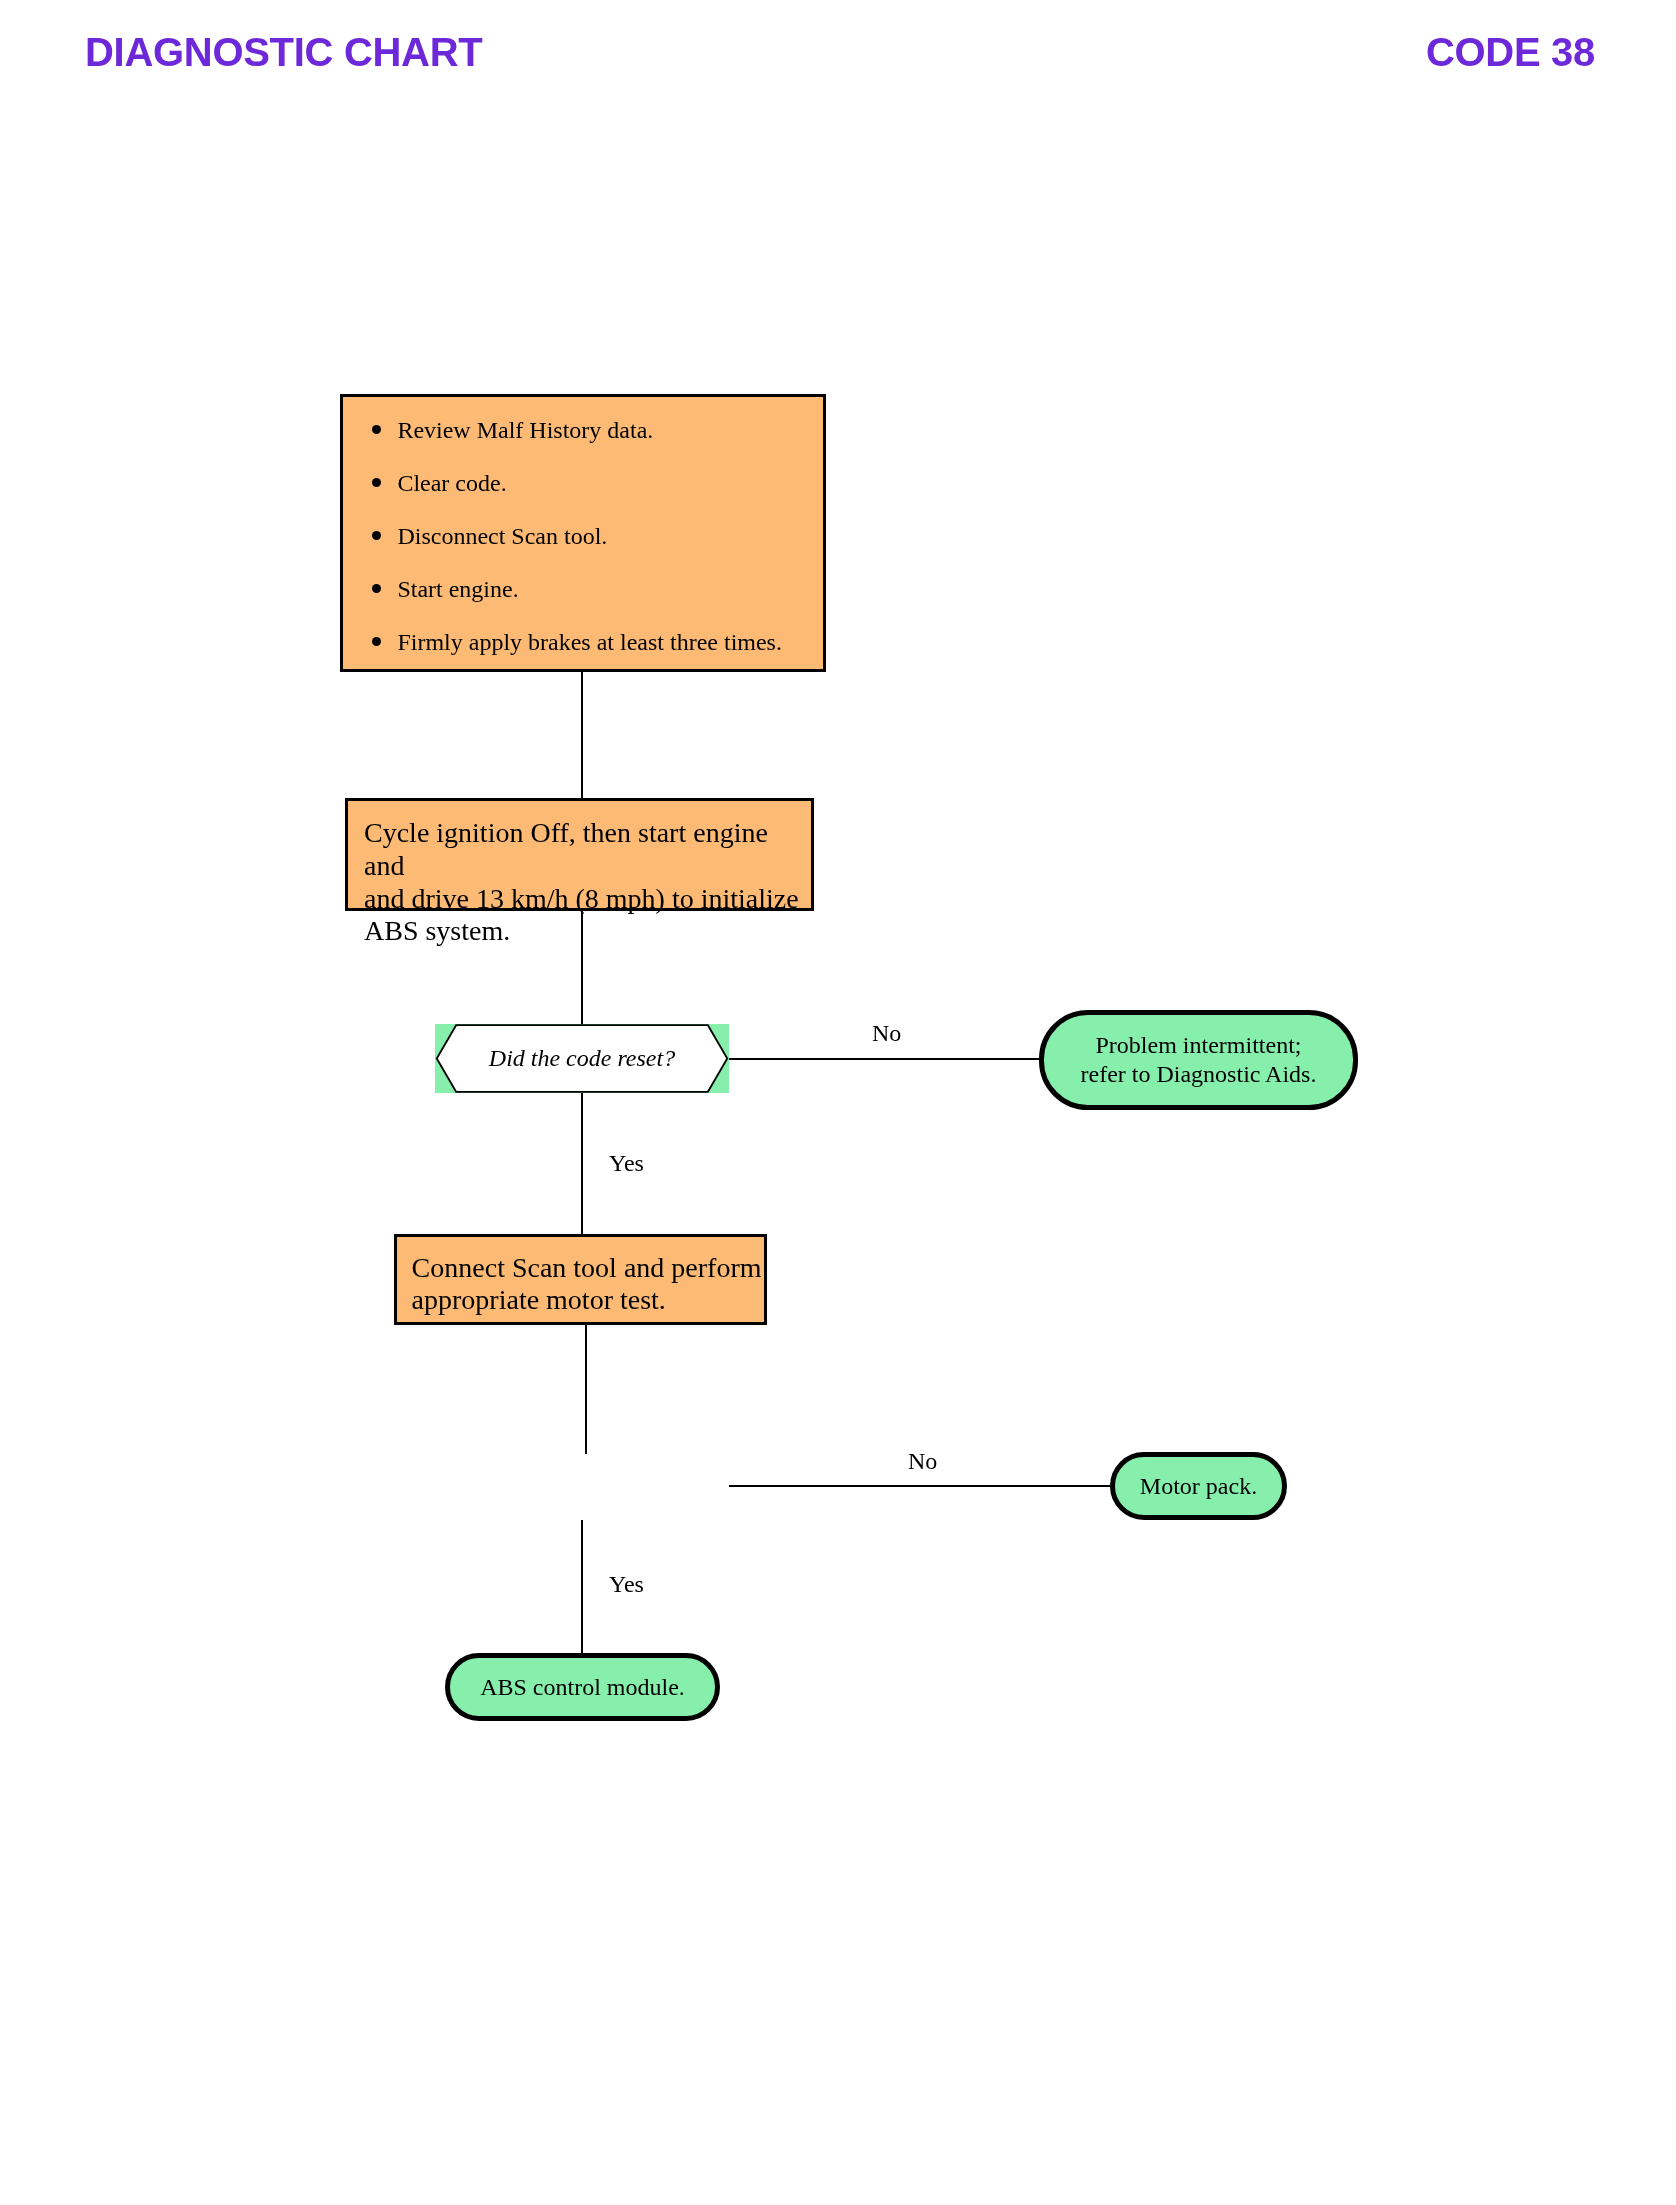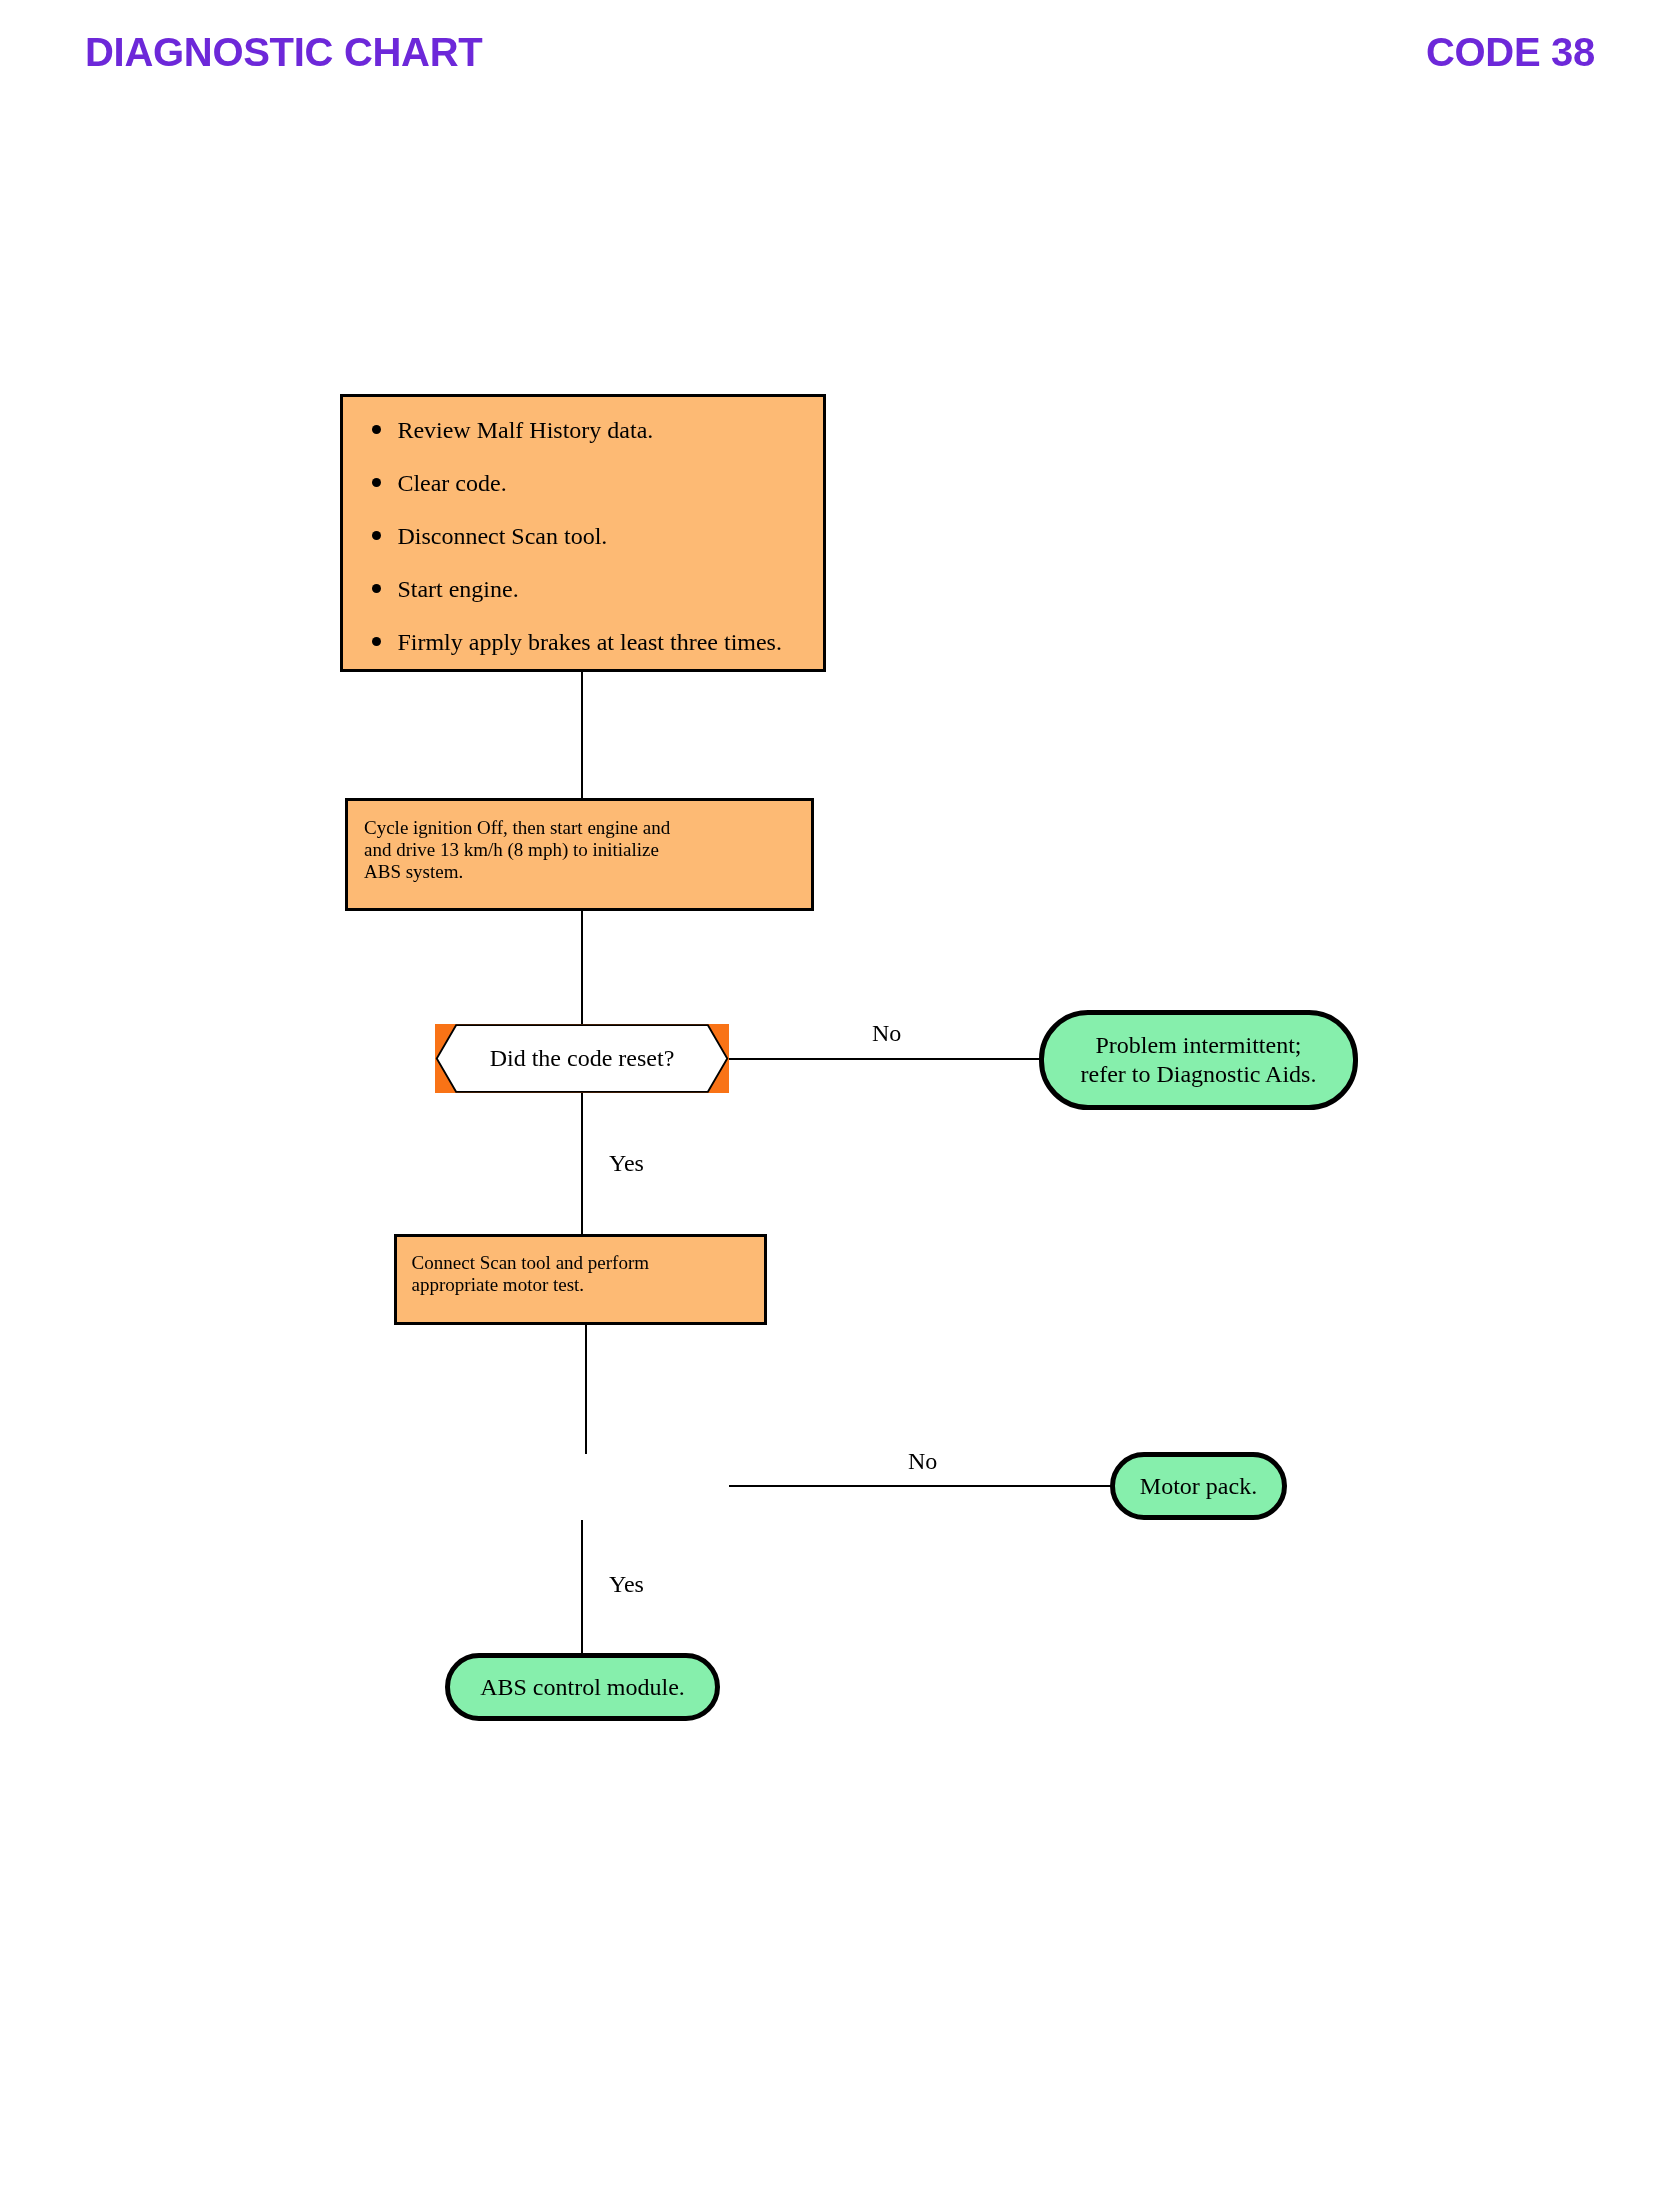--- a/index.html
+++ b/index.html
@@ -95,28 +95,29 @@
   }
   #box-connect {
     left: 394px;
     top: 1234px;
     width: 373px;
     height: 91px;
     padding: 14.6px 0 0 14.6px;
   }
   .proc-text {
     white-space: pre-line;
-    font-size: 19px;
+    font-size: 28px;
     line-height: 1.17;
   }
 
   
   .decision {
     position: absolute;
-    background: #f97316;
+    background: #86efac;
+    font-style: italic;
   }
   .decision svg {
     position: absolute;
     left: 0;
     top: 0;
     display: block;
   }
   .decision .dec-label {
     position: absolute;
     left: 0; right: 0; top: 0; bottom: 0;

